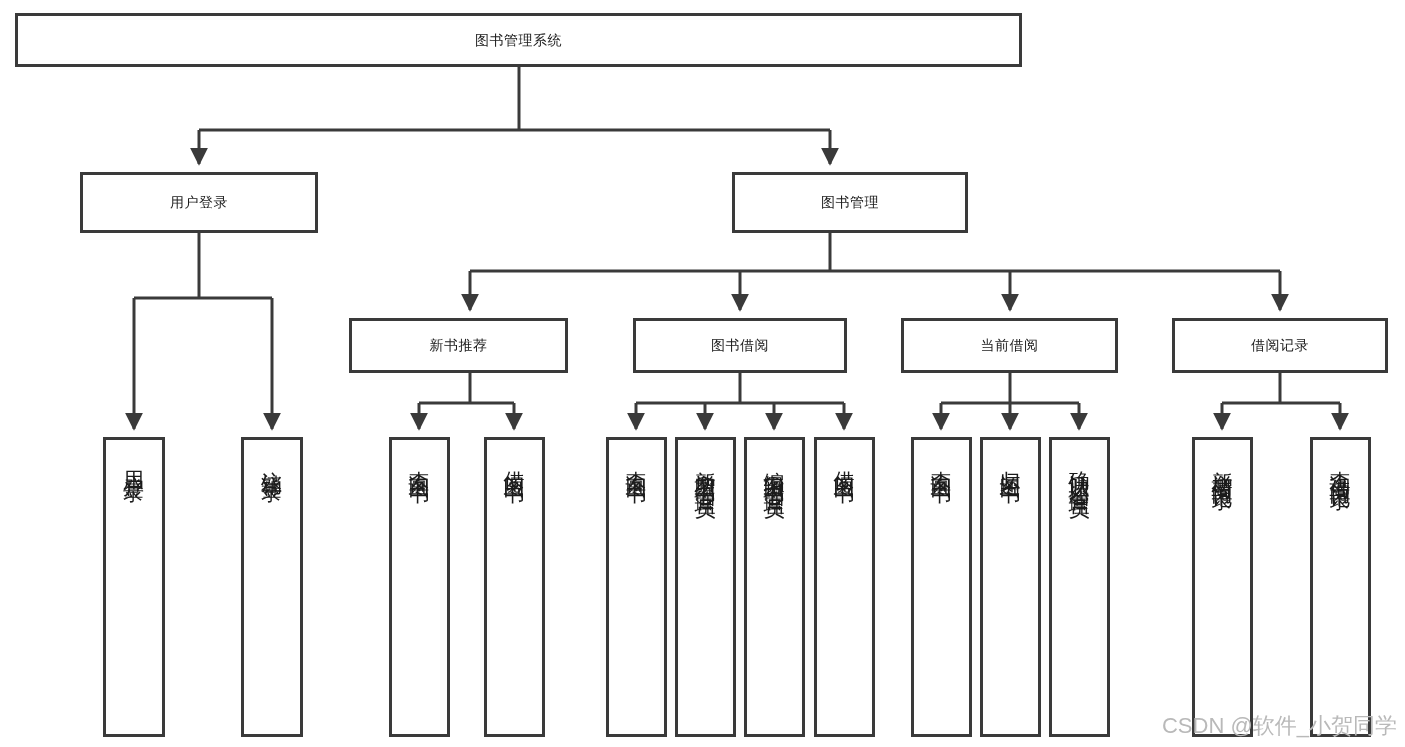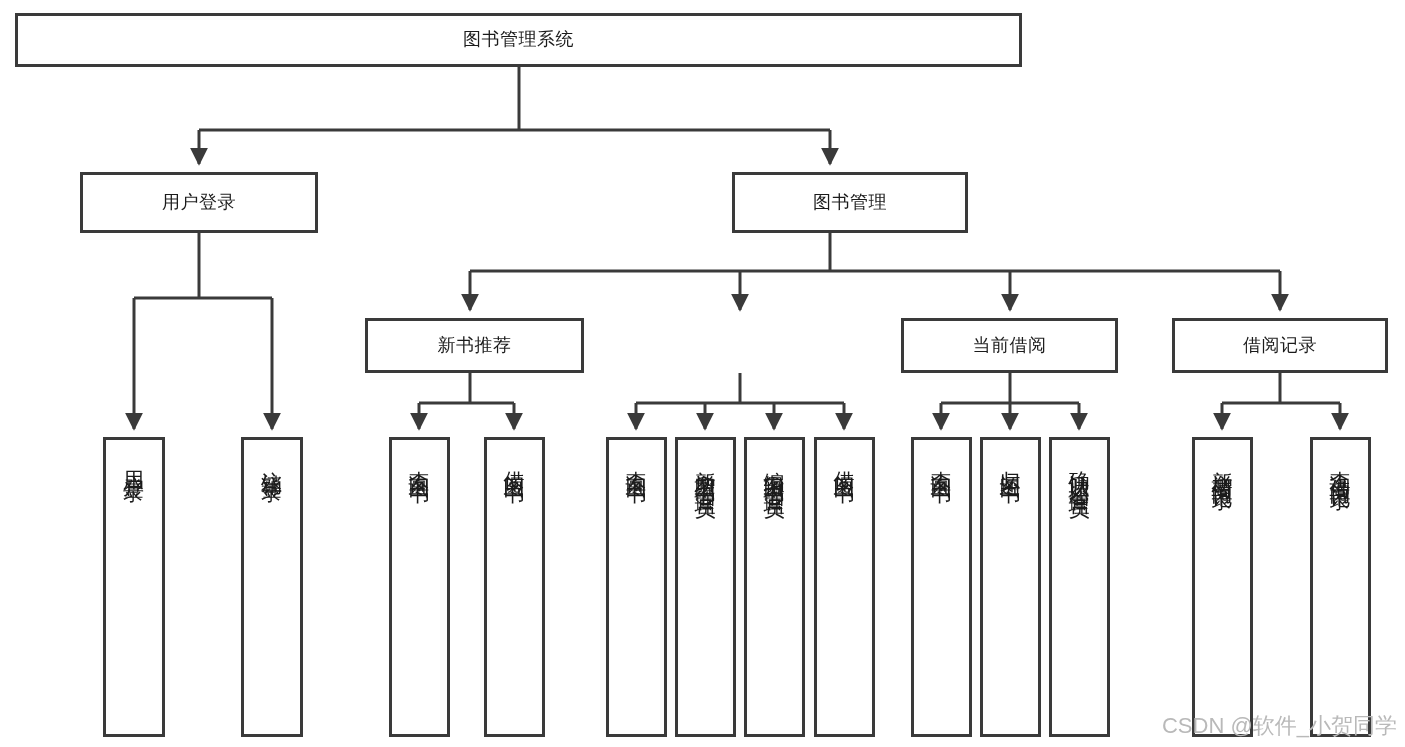--- a/index.html
+++ b/index.html
@@ -36,21 +36,21 @@
     color: #1b1b1b;
     z-index: 2;
   }
   .node .lbl {
     display: block;
     text-align: center;
     line-height: 1.18;
     white-space: pre;
   }
   .node.h .lbl {
-    font-size: 18px;
+    font-size: 14px;
     letter-spacing: 0.5px;
   }
   
   .node.v {
     align-items: flex-start;
     justify-content: center;
     padding-top: 14px;
   }
   .node.v .lbl {
     writing-mode: vertical-rl;
@@ -129,24 +129,27 @@
   </div>
 
   <div class="node h" style="left:80px; top:172px; width:238px; height:61px;">
     <span class="lbl">用户登录</span>
   </div>
 
   <div class="node h" style="left:712px; top:172px; width:236px; height:61px;margin-left:20px;">
     <span class="lbl">图书管理</span>
   </div>
 
-  <div class="node h" style="left:365px; top:318px; width:219px; height:55px;">
+  <div class="node h" style="left:349px; top:318px; width:219px; height:55px;">
     <span class="lbl">新书推荐</span>
   </div>
 
+  <div class="node h" style="left:633px; top:318px; width:214px; height:55px;">
+    <span class="lbl">图书借阅</span>
+  </div>
 
   <div class="node h" style="left:1172px; top:318px; width:216px; height:55px;">
     <span class="lbl">借阅记录</span>
   </div>
 
   <div class="node h" style="left:901px; top:318px; width:217px; height:55px;">
     <span class="lbl">当前借阅</span>
   </div>
 
   <div class="node v" style="left:103px; top:437px; width:62px; height:300px;">

